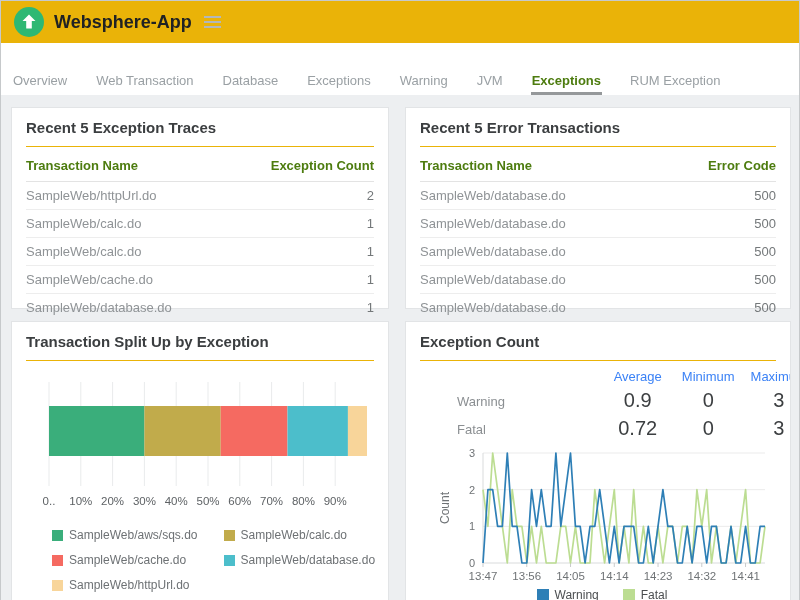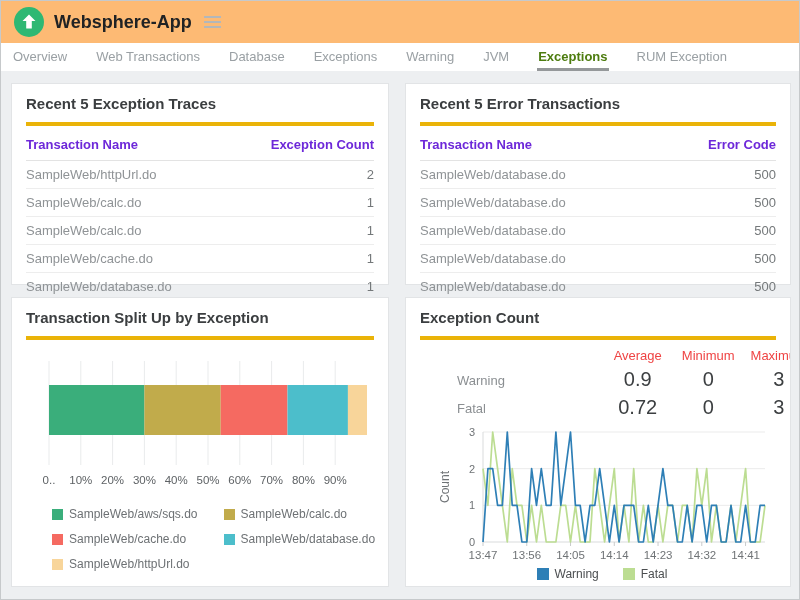--- a/index.html
+++ b/index.html
@@ -12,57 +12,57 @@
     overflow:hidden;
   }
   .frame {
     position:absolute; inset:0;
     border:1px solid #c6c9cb;
     background:#ffffff;
   }
   
   .app-header {
     height:42px; display:flex; align-items:center;
-    padding-left:13px; background:#fdba74;
+    padding-left:13px; background:#eab308;
   }
   .logo { width:30px; height:30px; flex:0 0 30px; }
   .app-title { font-size:18px; font-weight:bold; color:#202224; margin:0 0 0 10px; }
   .menu-btn { width:17px; display:flex; flex-direction:column; gap:3px; margin-left:12px; cursor:pointer; }
   .menu-btn i { height:2px; background:#b3b7ba; display:block; }
   
   .tab-bar {
     height:28px; display:flex; gap:27px; align-items:flex-end;
-    padding:0 0 0 11px; background:#fff;
+    padding:0 0 0 11px; background:#fff;margin-top:24px;
   }
   .tab {
     font-size:13px; color:#9aa0a4; line-height:22px; height:25px;
     cursor:pointer; white-space:nowrap; border-bottom:3px solid transparent; padding:0 1px;
   }
   .tab.active { color:#4d7c0f; font-weight:bold; border-bottom-color:#95989a; }
   
   .main { position:relative; height:528px; background:#edeff1; }
   .panel { position:absolute; background:#fff; border:1px solid #e2e4e6; }
   #panel-traces { left:10px; top:12px;  width:378px; height:202px; }
   #panel-errors { left:404px; top:12px; width:386px; height:202px; }
   #panel-split  { left:10px; top:226px; width:378px; height:290px; }
   #panel-count  { left:404px; top:226px; width:386px; height:290px; overflow:hidden; }
   .panel-title {
     font-size:15px; font-weight:bold; color:#3b3e40;
-    margin:0 14px; padding:11px 0 10px; border-bottom:4px solid #eab308;
+    margin:0 14px; padding:11px 0 10px; border-bottom:1px solid #eab308;
   }
   
   .data-table { width:calc(100% - 28px); margin:2px 14px 0; border-collapse:collapse; font-size:13px; }
-  .data-table th { text-align:left; font-weight:bold; color:#6d28d9; padding:9px 0 8px; border-bottom:1px solid #e3e3e3; }
+  .data-table th { text-align:left; font-weight:bold; color:#4d7c0f; padding:9px 0 8px; border-bottom:1px solid #e3e3e3; }
   .data-table td { color:#8f9396; padding:6px 0; border-bottom:1px solid #ededed; }
   .data-table th:last-child, .data-table td:last-child { text-align:right; }
   .data-table td:last-child { color:#74787a; }
   .data-table tr { cursor:pointer; }
   
   #stats-table { border-collapse:collapse; margin:4px 0 0 14px; table-layout:fixed; width:394px; font-size:13px; }
-  #stats-table th { font-weight:normal; color:#ef4444; padding:4px 0 3px; }
+  #stats-table th { font-weight:normal; color:#3b82f6; padding:4px 0 3px; }
   #stats-table .s-lbl { width:176px; text-align:left; padding-left:37px; color:#8b8f92; }
   #stats-table .s-num { width:68px; text-align:center; }
   #stats-table td.s-num { font-size:20px; color:#3c3f41; padding:2px 0 3px; }
   
   svg.chart { display:block; margin:2px 0 0 13px; }
   #bar-chart { margin-top:13px; }
   #line-legend { display:flex; justify-content:center; gap:16px; font-size:12px; color:#4b4e50; margin-top:3px; }
   .lg-item { display:flex; align-items:center; gap:6px; cursor:pointer;margin-left:8px; }
   .lg-swatch { width:12px; height:12px; flex:0 0 12px; }
   #bar-legend {
@@ -85,21 +85,21 @@
     <h1 class="app-title">Websphere-App</h1>
     <span class="menu-btn">
         <i></i>
         <i></i>
         <i></i>
       </span>
   </header>
 
   <nav class="tab-bar" id="tab-bar">
       <span class="tab">Overview</span>
-      <span class="tab">Web Transactions</span>
+      <span class="tab">Web Transaction</span>
       <span class="tab">Database</span>
       <span class="tab">Exceptions</span>
       <span class="tab">Warning</span>
       <span class="tab">JVM</span>
       <span class="tab active">Exceptions</span>
       <span class="tab">RUM Exception</span>
     </nav>
 
   <main class="main">
 

